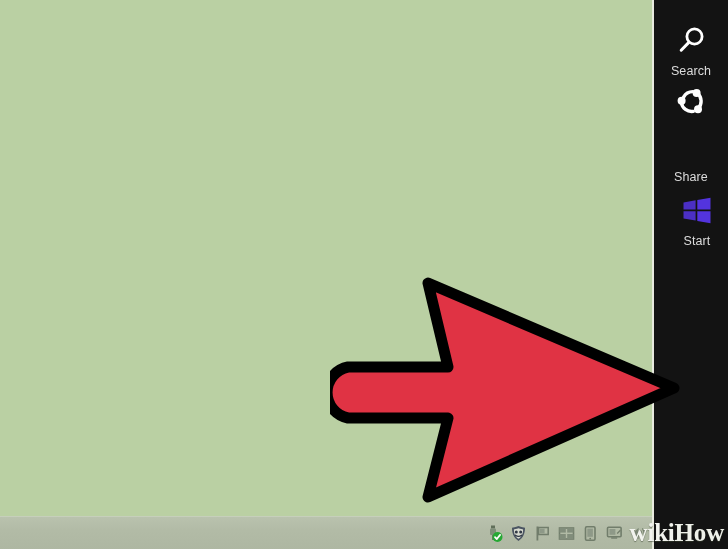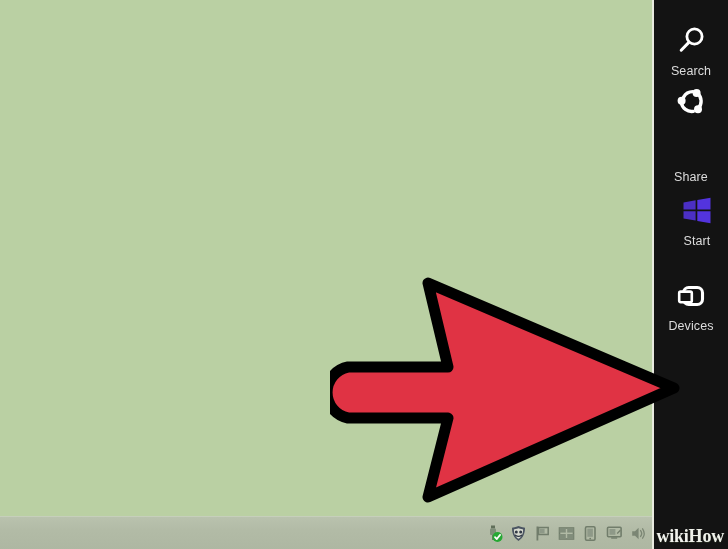--- a/index.html
+++ b/index.html
@@ -103,21 +103,21 @@
     pointer-events: none;
   }
 
   
   #watermark {
     position: absolute;
     right: 4px;
     bottom: 4px;
     font-family: "Liberation Serif", serif;
     font-weight: bold;
-    font-size: 18px;
+    font-size: 25px;
     letter-spacing: -0.2px;
     line-height: 1;
     color: #f2f3ee;
     text-shadow: 0 1px 1px rgba(60,70,50,.55);
     z-index: 30;
   }
   #watermark .wm-how { color: #eff1ea; }
 </style>
 </head>
 <body>
@@ -226,29 +226,20 @@
         <svg width="34" height="34" viewBox="0 0 34 34">
           <path d="M3.5 8.4 L15.6 6.3 L15.6 15.6 L3.5 15.6 Z" fill="#4b2fc4"></path>
           <path d="M17.3 6.0 L30.5 3.8 L30.5 15.6 L17.3 15.6 Z" fill="#5334de"></path>
           <path d="M3.5 17.3 L15.6 17.3 L15.6 26.6 L3.5 24.6 Z" fill="#4b2fc4"></path>
           <path d="M17.3 17.3 L30.5 17.3 L30.5 29.2 L17.3 27.0 Z" fill="#5334de"></path>
         </svg>
       </span>
       <span class="clabel">Start</span>
     </div>
 
-    <div class="charm" id="charm-devices">
-      <span class="glyph">
-        <svg width="34" height="34" viewBox="0 0 34 34">
-          <rect x="9.5" y="8.5" width="19" height="17" rx="5.2" fill="none" stroke="#ffffff" stroke-width="3.1"></rect>
-          <rect x="5.2" y="12.6" width="12.6" height="10.6" rx="1.4" fill="#131313" stroke="#ffffff" stroke-width="2.6"></rect>
-        </svg>
-      </span>
-      <span class="clabel">Devices</span>
-    </div>
 
   </div>
 
   <svg id="arrow" viewBox="0 0 360 240">
     <path d="M 18 97
              L 118 97
              L 98 13
              L 344 118
              L 98 227
              L 118 148

